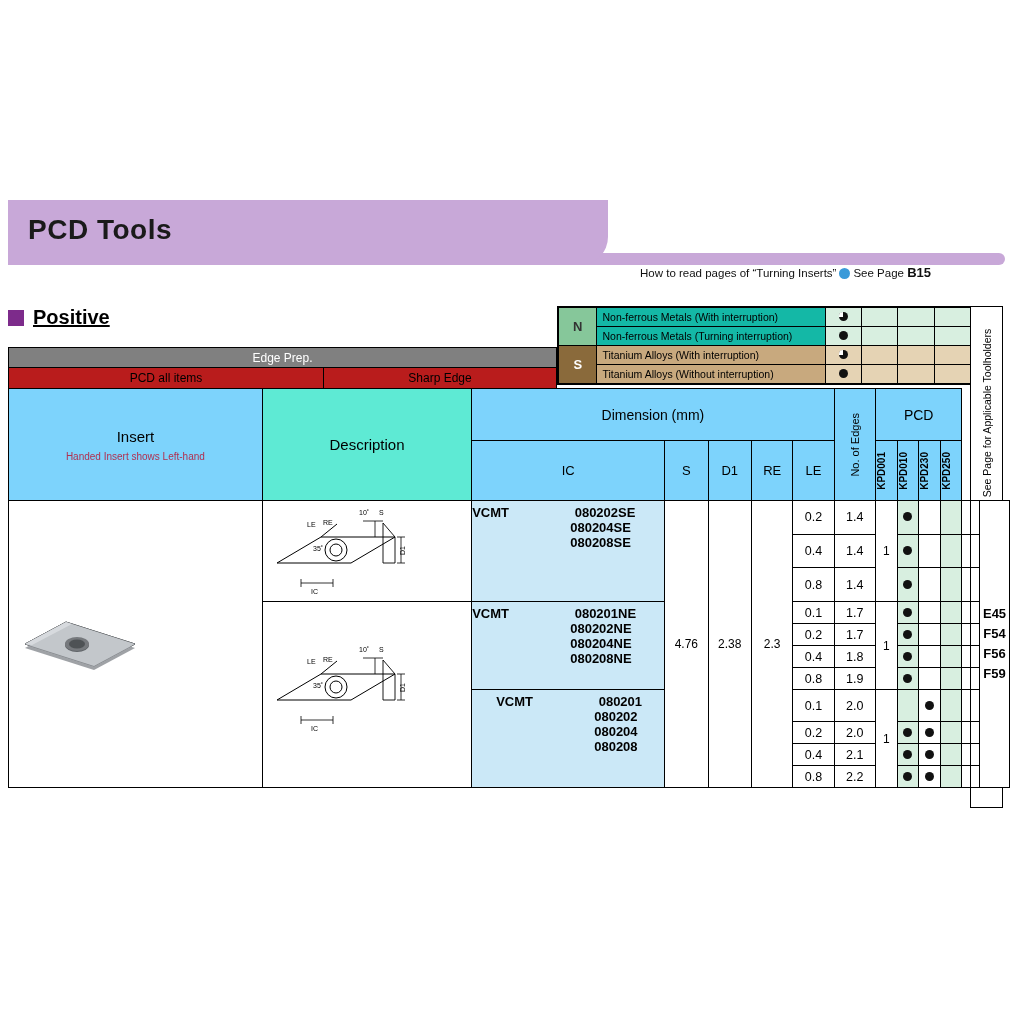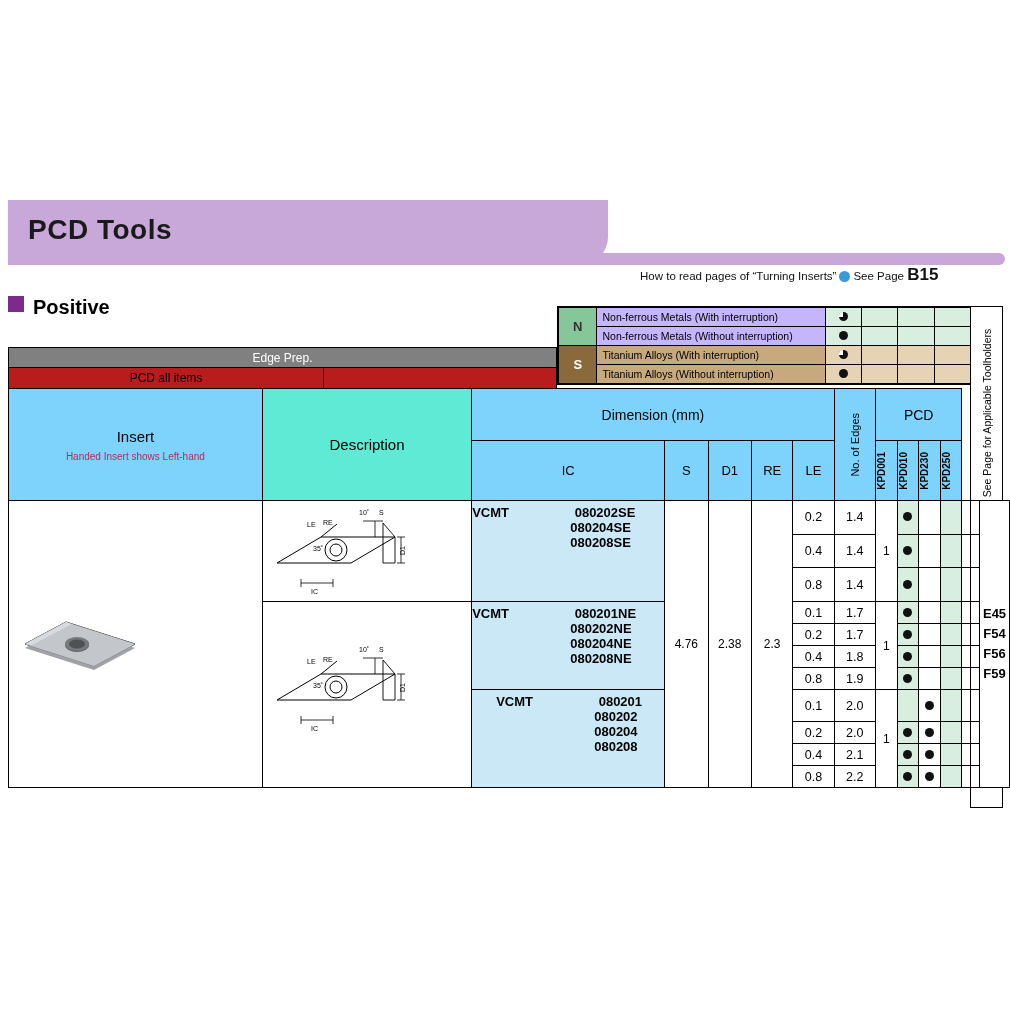--- a/index.html
+++ b/index.html
@@ -62,30 +62,32 @@
     width: 11px;
     height: 11px;
     border-radius: 50%;
     background: #3a9ad9;
     position: relative;
     top: 2px;
     margin: 0 3px;
   }
   .howto .pageref {
     font-weight: bold;
-    font-size: 17px;
+    font-size: 13px;
   }
 
   
   .positive-head {
     position: absolute;
     left: 8px;
-    top: 296px;
+    top: 306px;
     display: flex;
+    align-items: center;
     gap: 9px;
+    text-decoration: underline;
   }
   .positive-square {
     width: 16px;
     height: 16px;
     background: #7d2b8b;
   }
   .positive-label {
     font-size: 20px;
     font-weight: bold;
   }
@@ -104,21 +106,21 @@
   .legend td { border: 1px solid #000; height: 18px; padding: 0 5px; }
   .legend .codecell {
     width: 28px;
     text-align: center;
     font-size: 13px;
     font-weight: bold;
     color: #333;
   }
   .legend .n-code { background: #86c79a; }
   .legend .s-code { background: #8a6a3b; color: #fff; }
-  .legend .n-name { background: #c4b5fd; width: 222px; }
+  .legend .n-name { background: #14b8a6; width: 222px; }
   .legend .s-name { background: #c8a97e; width: 222px; }
   .legend .dot-cell { width: 26px; text-align: center; background: #d8efe0; }
   .legend .dot-cell.s { background: #e5d3b4; }
   .legend .blank-cell { width: 26px; background: #d8efe0; }
   .legend .blank-cell.s { background: #e5d3b4; }
   .dot {
     display: inline-block;
     width: 9px;
     height: 9px;
     border-radius: 50%;
@@ -287,21 +289,21 @@
       <tbody>
           <tr>
         <td rowspan="2" class="codecell n-code">N</td>
         <td class="n-name">Non-ferrous Metals (With interruption)</td>
         <td class="dot-cell"><span class="halfdot"></span></td>
         <td class="blank-cell"></td>
         <td class="blank-cell"></td>
         <td class="blank-cell"></td>
       </tr>
       <tr>
-        <td class="n-name">Non-ferrous Metals (Without interruption)</td>
+        <td class="n-name">Non-ferrous Metals (Turning interruption)</td>
         <td class="dot-cell"><span class="dot"></span></td>
         <td class="blank-cell"></td>
         <td class="blank-cell"></td>
         <td class="blank-cell"></td>
       </tr>
       <tr>
         <td rowspan="2" class="codecell s-code">S</td>
         <td class="s-name">Titanium Alloys (With interruption)</td>
         <td class="dot-cell s"><span class="halfdot"></span></td>
         <td class="blank-cell s"></td>
@@ -320,20 +322,21 @@
   </div>
 
   <div class="tool-col">
     <div class="vtext">See Page for Applicable Toolholders</div>
   </div>
 
   <div class="edge-head">
     <div class="edge-row1">Edge Prep.</div>
     <div class="edge-row2">
       <div class="edge-c1">PCD all items</div>
+      <div class="edge-c2">Sharp Edge</div>
     </div>
   </div>
 
   <table class="main-table">
 
     <tbody>
         <tr>
       <td class="hdr-blue col-insert" rowspan="2" style="height:112px;">
         <div class="insert-title">Insert</div>
         <div class="insert-sub">Handed Insert shows Left-hand</div>

